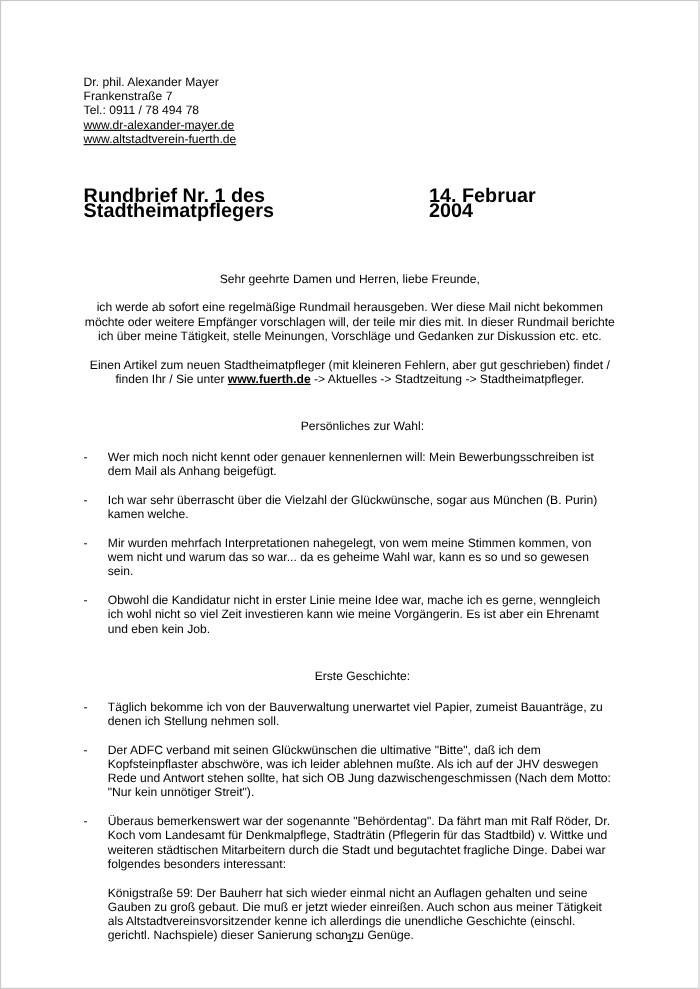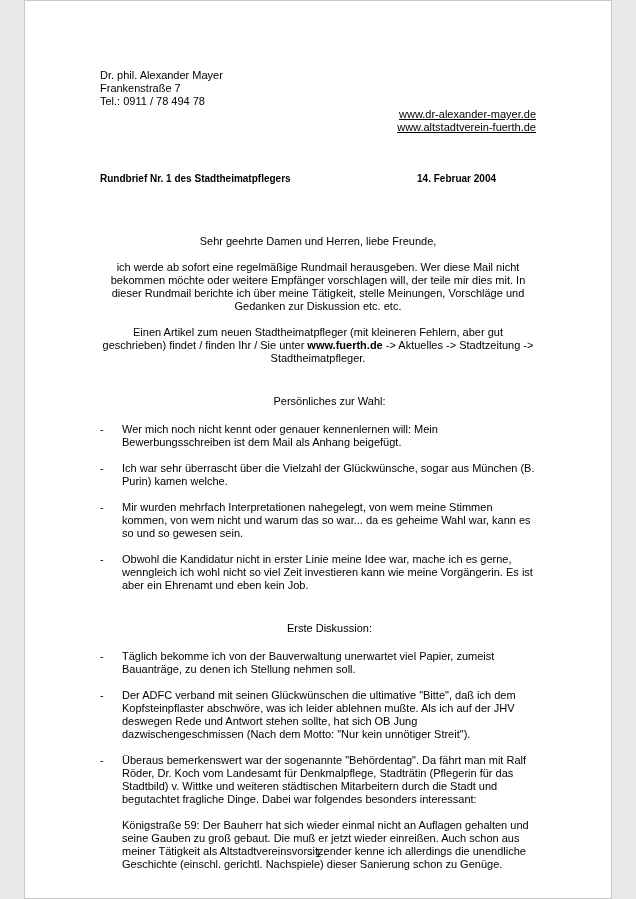--- a/index.html
+++ b/index.html
@@ -3,45 +3,44 @@
 <meta charset="utf-8">
 <style>
   html, body {
     margin: 0;
     padding: 0;
     background: #e8e8e8;
     font-family: "Liberation Sans", sans-serif;
   }
   .page {
     position: relative;
-    width: 588px;
+    width: 636px;
     height: 899px;
     margin: 0 auto;
     background: #ffffff;
     box-sizing: border-box;
     border: 1px solid #c8c8c8;
     padding: 68px 75px 0 75px;
     color: #000000;
     font-size: 11px;
     line-height: 13px;
   }
   .sender { margin-bottom: 0; }
   .sender div { margin: 0; }
   .sender .weblink {
     text-decoration: underline;
     color: #000000;
     cursor: pointer;
-    text-align: right;
   }
   .title-row {
     display: flex;
     justify-content: space-between;
     align-items: baseline;
     font-weight: bold;
-    font-size: 10px;
+    font-size: 18px;
     margin-top: 38px;
   }
   .title-row .doc-date { padding-right: 40px; }
   p.para {
     margin: 13px 0 0 0;
     text-align: center;
   }
   p.salutation { margin-top: 50px; }
   p.section-heading { margin-top: 30px; padding-left: 23px; }
   .list { margin-top: 15px; }
@@ -53,20 +52,21 @@
     flex: none;
     width: 22px;
   }
   .li .li-text { flex: 1; }
   .sub-para {
     margin: 13px 0 0 22px;
   }
   .bold { font-weight: normal; }
   .bold-underline {
     font-weight: bold;
+    text-decoration: underline;
     color: #000000;
     cursor: pointer;
   }
   .page-footer {
     position: absolute;
     left: 0;
     right: 0;
     bottom: 38px;
     text-align: center;
     font-size: 11px;
@@ -110,21 +110,21 @@
     <div class="li">
       <span class="dash">-</span>
       <span class="li-text">Mir wurden mehrfach Interpretationen nahegelegt, von wem meine Stimmen kommen, von wem nicht und warum das so war... da es geheime Wahl war, kann es so und so gewesen sein.</span>
     </div>
     <div class="li">
       <span class="dash">-</span>
       <span class="li-text">Obwohl die Kandidatur nicht in erster Linie meine Idee war, mache ich es gerne, wenngleich ich wohl nicht so viel Zeit investieren kann wie meine Vorgängerin. Es ist aber ein Ehrenamt und eben kein Job.</span>
     </div>
   </div>
 
-  <p class="para section-heading">Erste Diskussion:</p>
+  <p class="para section-heading">Erste Geschichte:</p>
 
   <div class="list">
     <div class="li">
       <span class="dash">-</span>
       <span class="li-text">Täglich bekomme ich von der Bauverwaltung unerwartet viel Papier, zumeist Bauanträge, zu denen ich Stellung nehmen soll.</span>
     </div>
     <div class="li">
       <span class="dash">-</span>
       <span class="li-text">Der ADFC verband mit seinen Glückwünschen die ultimative "Bitte", daß ich dem Kopfsteinpflaster abschwöre, was ich leider ablehnen mußte. Als ich auf der JHV deswegen Rede und Antwort stehen sollte, hat sich OB Jung dazwischengeschmissen (Nach dem Motto: "Nur kein unnötiger Streit").</span>
     </div>

